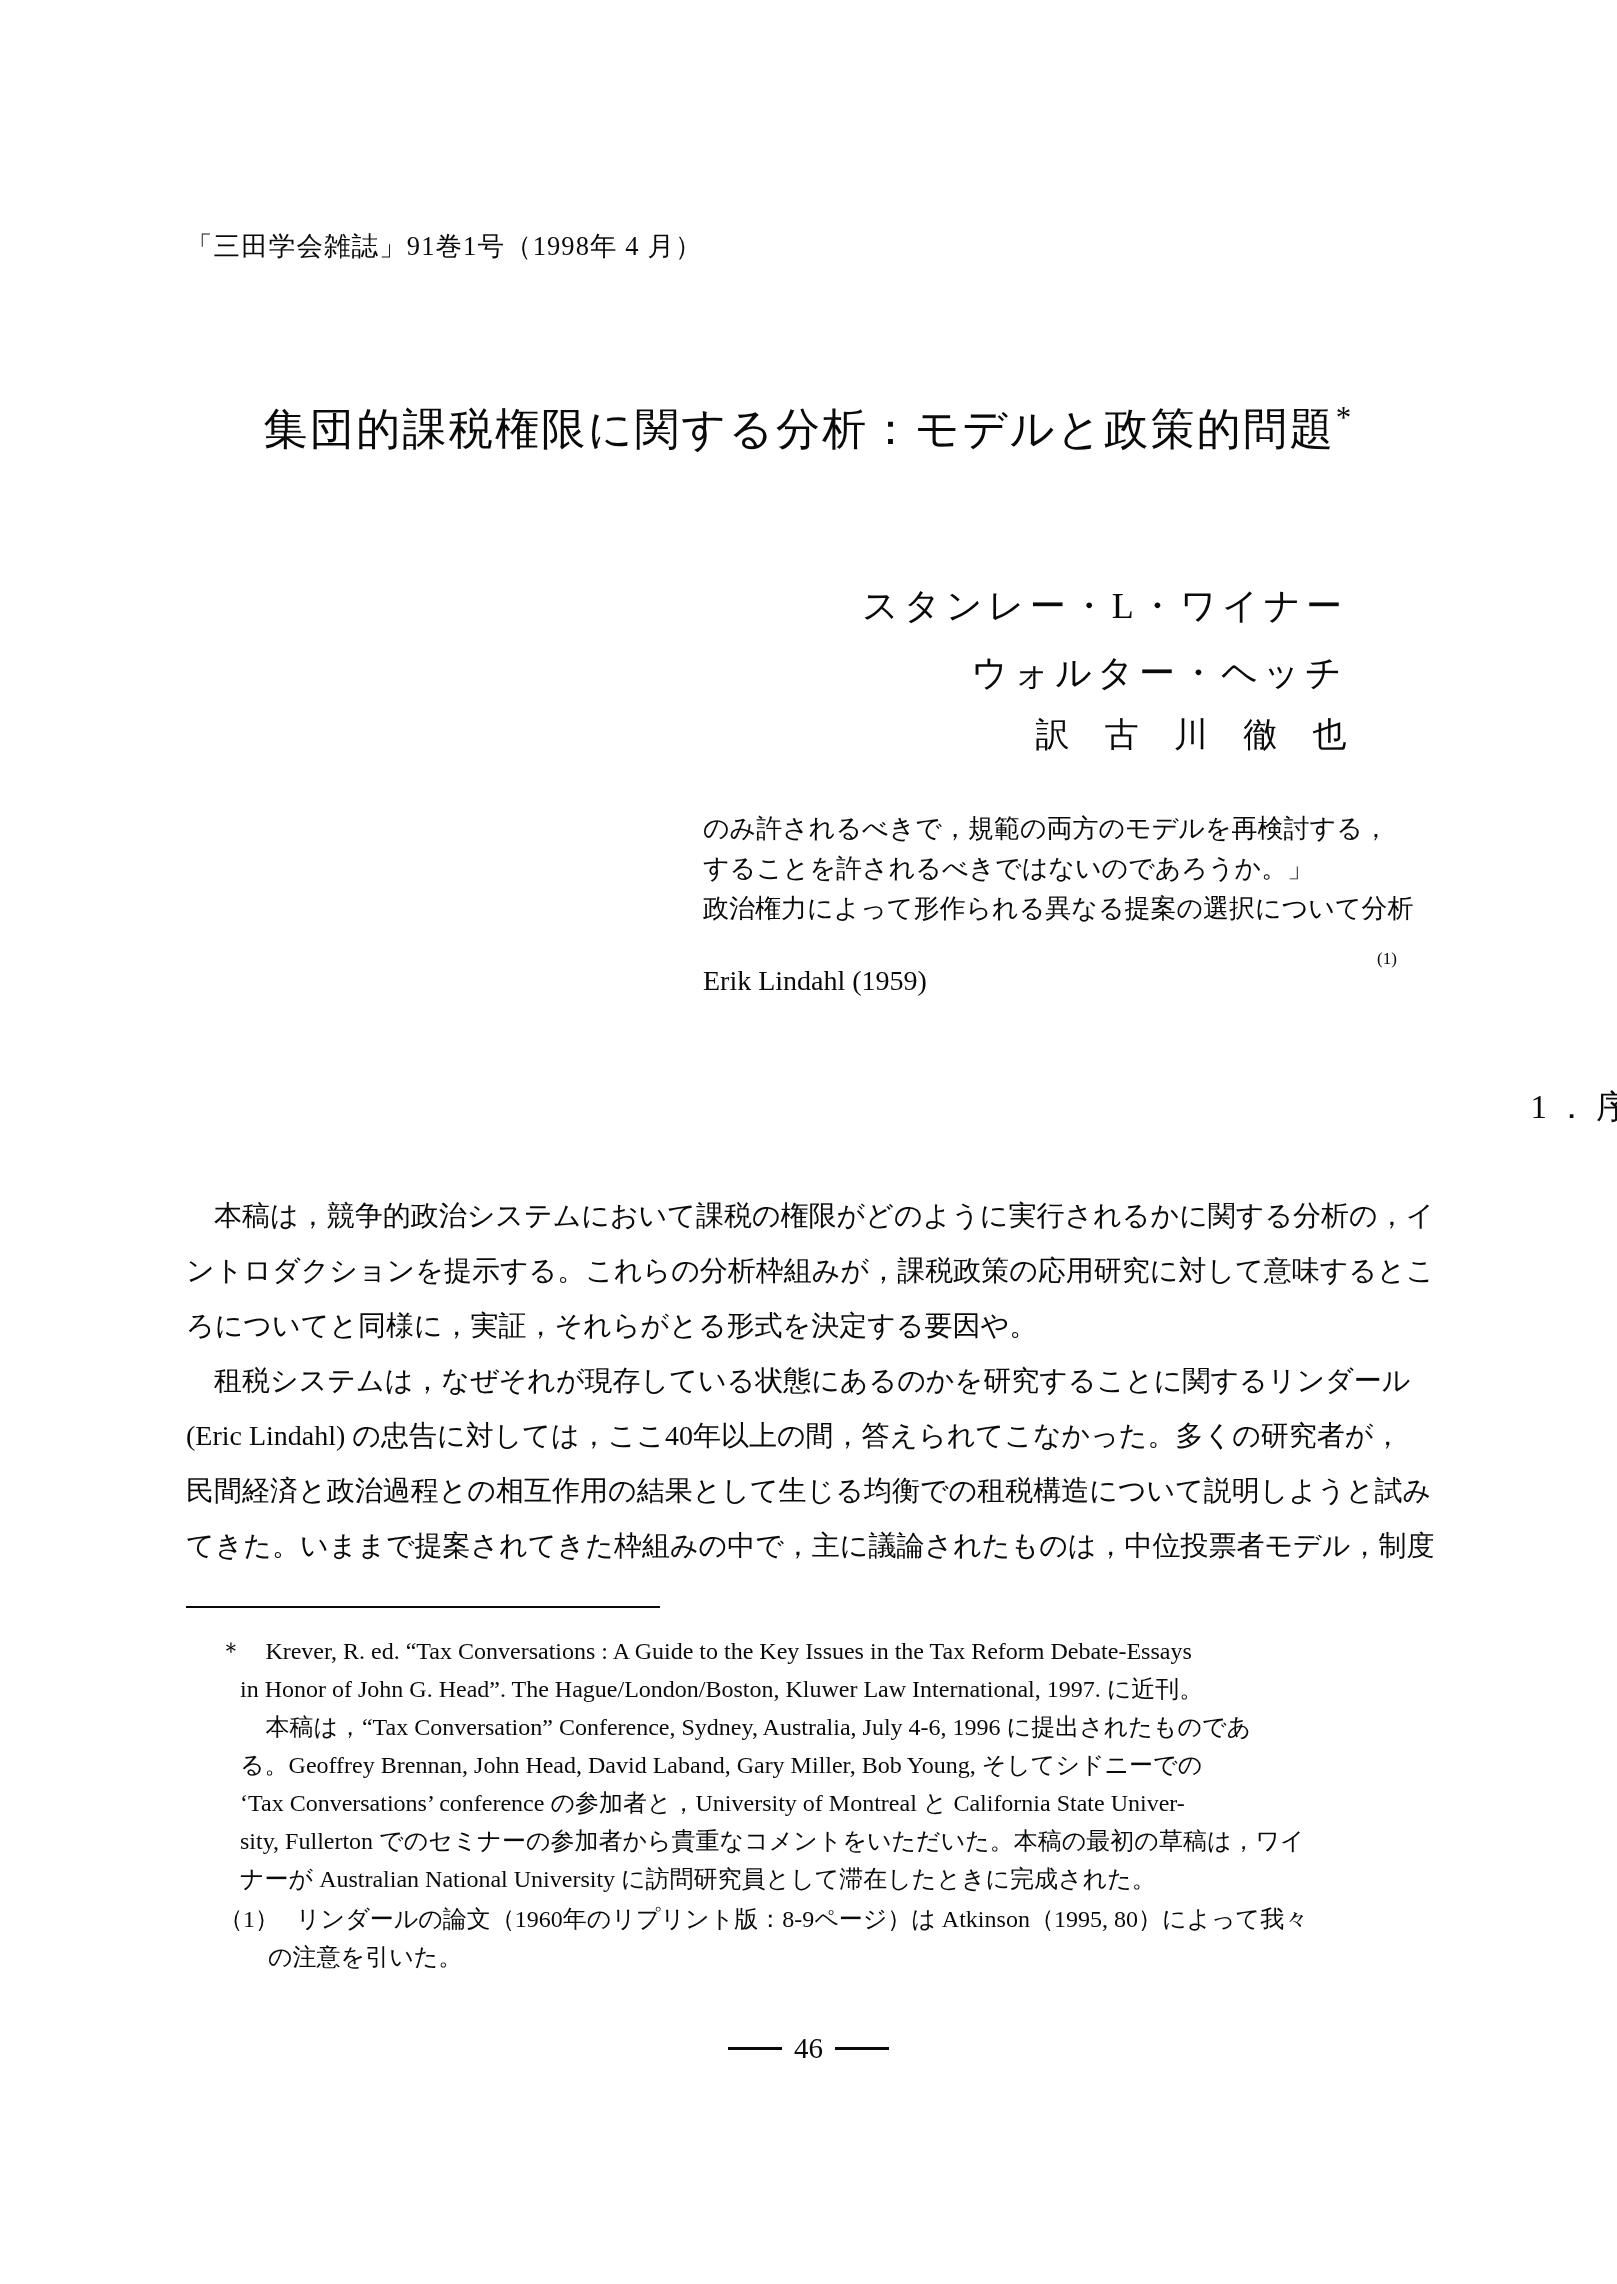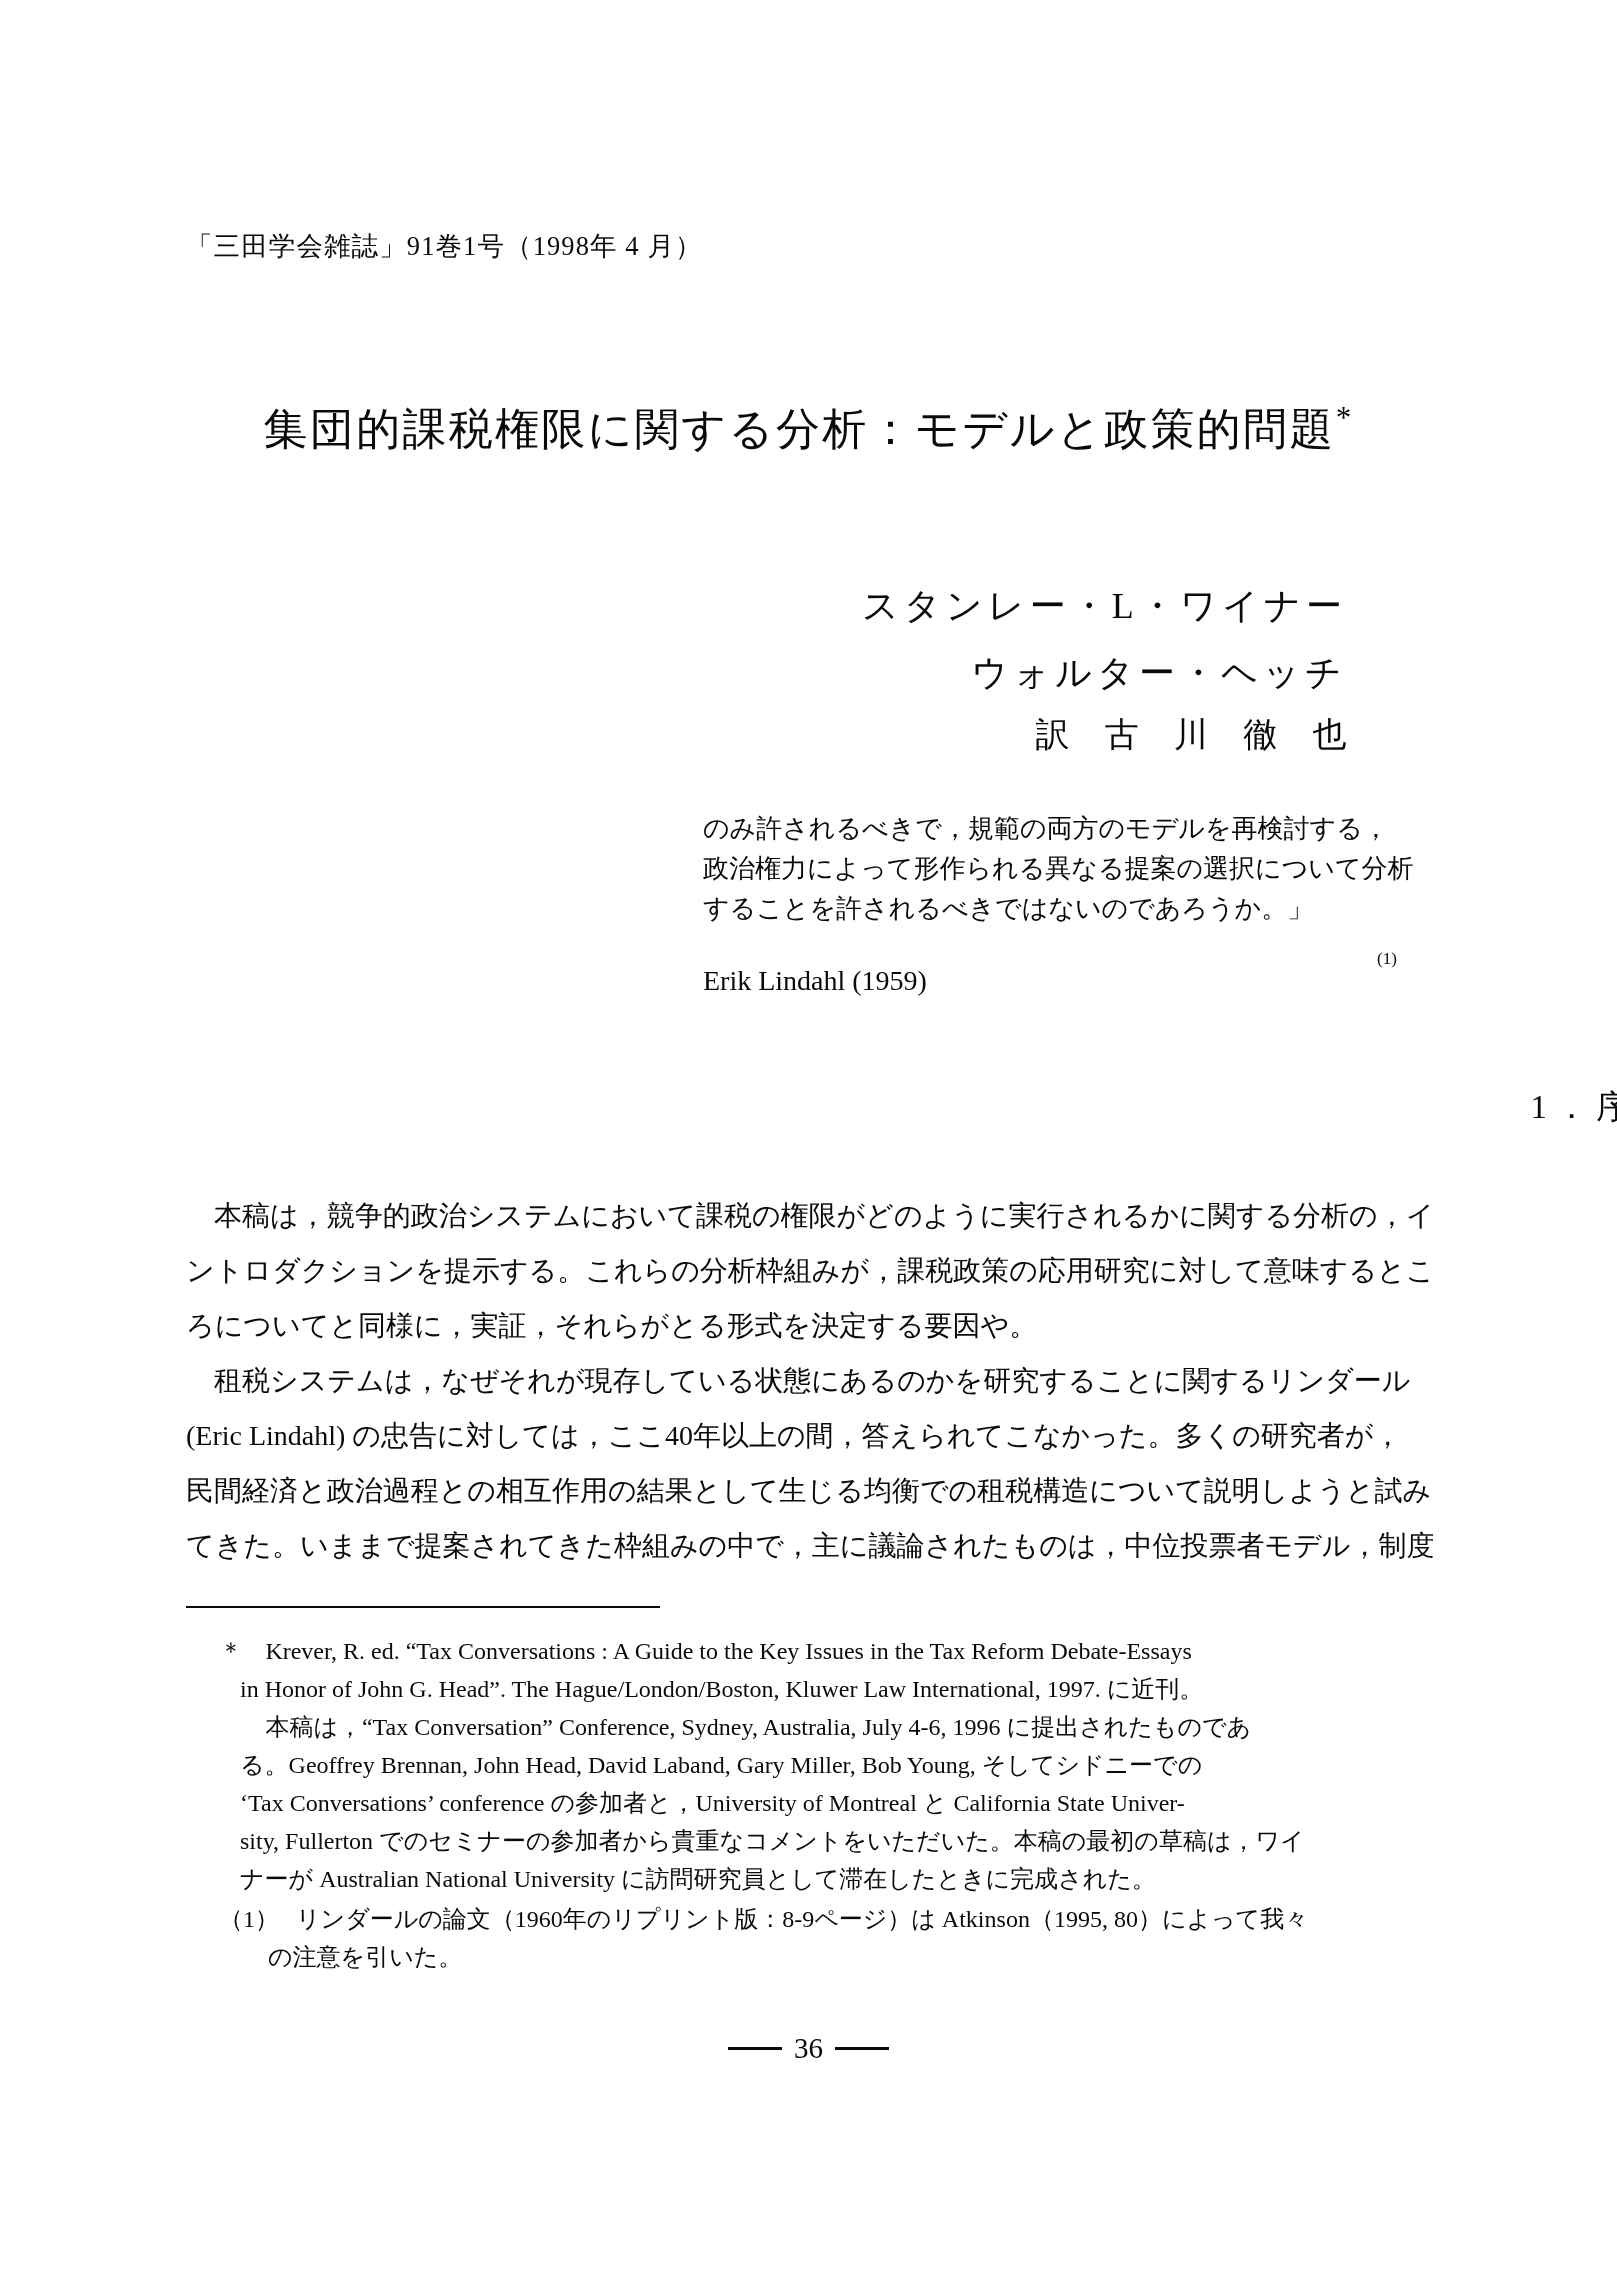--- a/index.html
+++ b/index.html
@@ -157,22 +157,22 @@
   <div class="journal-header">「三田学会雑誌」91巻1号（1998年 4 月）</div>
 
   <h1 class="title"><span>集団的課税権限に関する分析：モデルと政策的問題</span><sup class="title-note">*</sup></h1>
 
   <div class="author author-1">スタンレー・L・ワイナー</div>
   <div class="author author-2">ウォルター・ヘッチ</div>
   <div class="translator">訳　古　川　徹　也</div>
 
   <div class="epigraph">
     <div class="ep-line">のみ許されるべきで，規範の両方のモデルを再検討する，</div>
+    <div class="ep-line">することを許されるべきではないのであろうか。」</div>
     <div class="ep-line">政治権力によって形作られる異なる提案の選択について分析</div>
-    <div class="ep-line">することを許されるべきではないのであろうか。」</div>
   </div>
   <div class="epigraph-note">(1)</div>
   <div class="epigraph-attribution">Erik Lindahl (1959)</div>
 
   <div class="section-heading">1．序</div>
 
   <div class="body-text">
     <div class="body-line indent">本稿は，競争的政治システムにおいて課税の権限がどのように実行されるかに関する分析の，イ</div>
     <div class="body-line">ントロダクションを提示する。これらの分析枠組みが，課税政策の応用研究に対して意味するとこ</div>
     <div class="body-line">ろについてと同様に，実証，それらがとる形式を決定する要因や。</div>
@@ -196,18 +196,18 @@
   </div>
 
   <div class="footnote fn-one">
     <span class="fn-marker">（1）</span>
     <div class="fn-line pad-lg">リンダールの論文（1960年のリプリント版：8-9ページ）は Atkinson（1995, 80）によって我々</div>
     <div class="fn-line pad-md">の注意を引いた。</div>
   </div>
 
   <div class="page-footer">
     <span class="dash"></span>
-    <span class="page-num">36</span>
+    <span class="page-num">46</span>
     <span class="dash"></span>
   </div>
 
 </div>
 
 
 </body></html>

